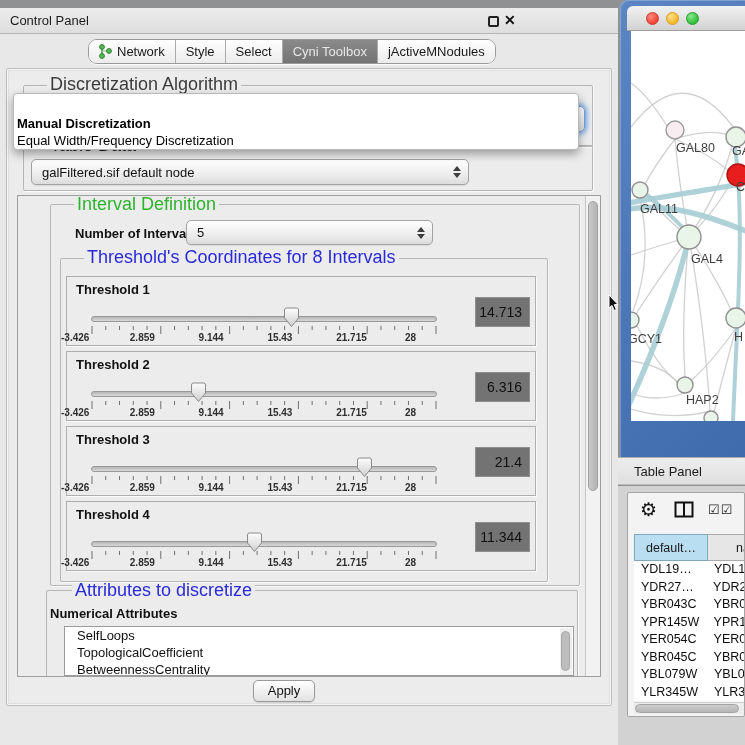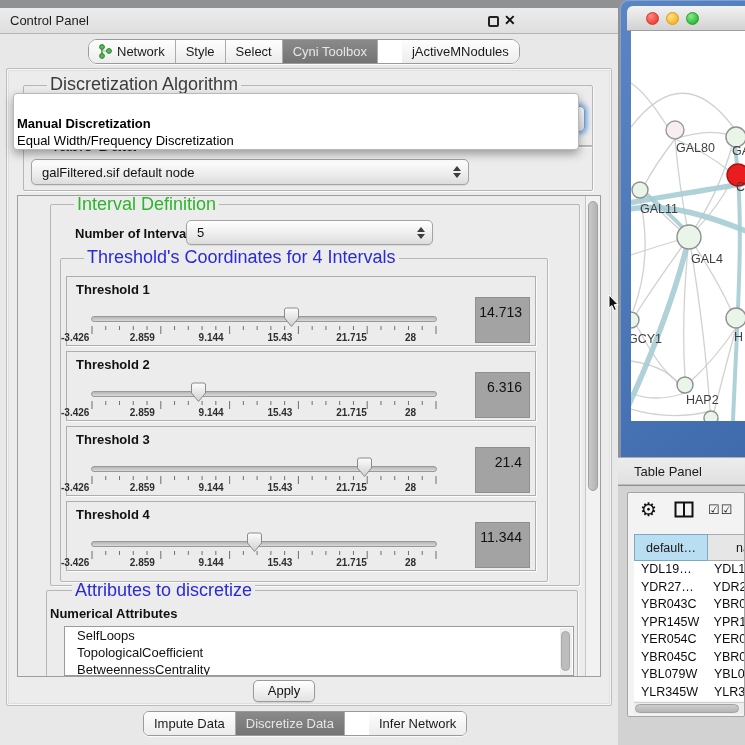--- a/index.html
+++ b/index.html
@@ -14,21 +14,21 @@
   #titlebar .title { position:absolute; left:10px; top:5px; font-size:13px; color:#1c1c1c; }
   #float-btn { position:absolute; left:488px; top:8px; width:11px; height:11px;
     border:2px solid #222; border-radius:2px; background:transparent; }
   #close-btn { position:absolute; left:504px; top:4px; font-size:14px; font-weight:bold; color:#111; }
 
   
   .seg-group { position:absolute; display:flex; height:25px; border:1px solid #9a9a9a; border-radius:6px;
     overflow:hidden; background:#fff; box-shadow:0 1px 0 rgba(255,255,255,.8); }
   .seg { display:flex; align-items:center; justify-content:center; gap:5px; font-size:13px; color:#1a1a1a;
     background:linear-gradient(#fefefe,#ececec); border-right:1px solid #ababab; padding:0 10px; white-space:nowrap; }
-  .seg:last-child { border-right:none;margin-left:24px; }
+  .seg:last-child { border-right:none; }
   .seg.selected { background:linear-gradient(#8a8a8a,#747474); color:#e6e6e6; }
 
   
   #main-panel { position:absolute; left:6px; top:60px; width:606px; height:638px;
     background:#ececec; border:1px solid #bcbcbc; border-radius:2px;
     box-shadow:inset 0 0 0 1px rgba(255,255,255,.7), inset 0 0 0 2px rgba(210,210,210,.5); }
 
   .fieldset { position:absolute; border:1px solid #b6b6b6; border-radius:2px;
     box-shadow:1px 1px 0 rgba(255,255,255,.75); }
   .fieldset-legend { position:absolute; font-size:18px; background:#ececec; padding:0 3px; line-height:13px;margin-left:16px; }
@@ -65,21 +65,21 @@
   
   .th-panel { position:absolute; left:48px; width:470px; height:70px; background:#ececec;
     border:1px solid #aeaeae; box-shadow:1px 1px 0 rgba(255,255,255,.8); }
   .th-label { position:absolute; left:9px; top:5px; font-size:13px; font-weight:bold; color:#111; }
   .th-track { position:absolute; left:24px; top:39px; width:346px; height:6px;
     background:linear-gradient(#b6b6b6,#d9d9d9); border:1px solid #999; border-radius:3px; }
   .th-thumb { position:absolute; top:30px; width:17px; height:21px; }
   .th-ticks { position:absolute; left:24px; top:49px; }
   .tick-label { position:absolute; top:55px; width:60px; 
     font-size:10px; font-weight:bold; color:#2e2e2e; letter-spacing:0; }
-  .th-value { position:absolute; left:408px; top:20px; width:55px; height:46px; background:#a3a3a3;
+  .th-value { position:absolute; left:408px; top:20px; width:55px; height:30px; background:#737373;
     border:1px solid #8f8f8f; font-size:14px; color:#111; text-align:right;
     line-height:28px; padding-right:7px; }
 
   
   #attr-list { position:absolute; left:46px; top:430px; width:510px; height:50px;
     background:#fff; border:1px solid #9b9b9b; overflow:hidden; }
   .attr-item { height:17px; line-height:17px; font-size:13px; color:#111; padding-left:12px; white-space:nowrap; }
   #attr-scroll { position:absolute; right:1px; top:1px; width:12px; height:48px; background:#efefef; }
   #attr-scroll .thumb { position:absolute; left:1px; top:3px; width:9px; height:40px;
     background:#bdbdbd; border-radius:5px; border:1px solid #a8a8a8; }
@@ -197,21 +197,21 @@
         <div class="bold" style="position:absolute; left:57px; top:30px; font-size:13px; color:#111;">Number of Intervals</div>
         <div class="combo" style="left:168px; top:24px; width:247px; height:25px;">
           <span>5</span>
           <span class="arrows">
               <span class="arr-up"></span>
               <span class="arr-dn"></span>
             </span>
         </div>
 
         <div class="fieldset" style="left:42px; top:62px; width:488px; height:324px;"></div>
-        <div class="fieldset-legend legend-blue" style="left:50px; top:55px;">Threshold's Coordinates for 4 Intervals</div>
+        <div class="fieldset-legend legend-blue" style="left:50px; top:55px;">Threshold's Coordinates for 8 Intervals</div>
 
         <div id="thresholds-container">
             <div class="th-panel" style="top: 80px;">
               <div class="th-label">Threshold 1</div>
               <div class="th-track"></div>
               <svg width="346" height="9" class="th-ticks">
                 <line x1="1" y1="0" x2="1" y2="8" stroke="#6f6f6f" stroke-width="1"></line>
                 <line x1="14.76" y1="0" x2="14.76" y2="4" stroke="#6f6f6f" stroke-width="1"></line>
                 <line x1="28.52" y1="0" x2="28.52" y2="4" stroke="#6f6f6f" stroke-width="1"></line>
                 <line x1="42.28" y1="0" x2="42.28" y2="4" stroke="#6f6f6f" stroke-width="1"></line>
@@ -416,31 +416,20 @@
         </div>
 
         <div id="v-scrollbar">
             <div class="thumb"></div>
           </div>
       </div>
 
       <div id="apply-btn">Apply</div>
     </div>
 
-    <div class="seg-group" id="bottom-tabs" style="left:143px; top:703px;">
-        <div class="seg">
-          <span>Impute Data</span>
-        </div>
-        <div class="seg selected">
-          <span>Discretize Data</span>
-        </div>
-        <div class="seg">
-          <span>Infer Network</span>
-        </div>
-      </div>
   </div>
 
   <div id="net-window">
     <div id="net-titlebar">
       <div id="tl-red" class="tlight"></div>
       <div id="tl-yel" class="tlight"></div>
       <div id="tl-grn" class="tlight"></div>
     </div>
     <div id="net-canvas">
       <svg id="net-svg" width="114" height="390" viewBox="0 0 114 390">

